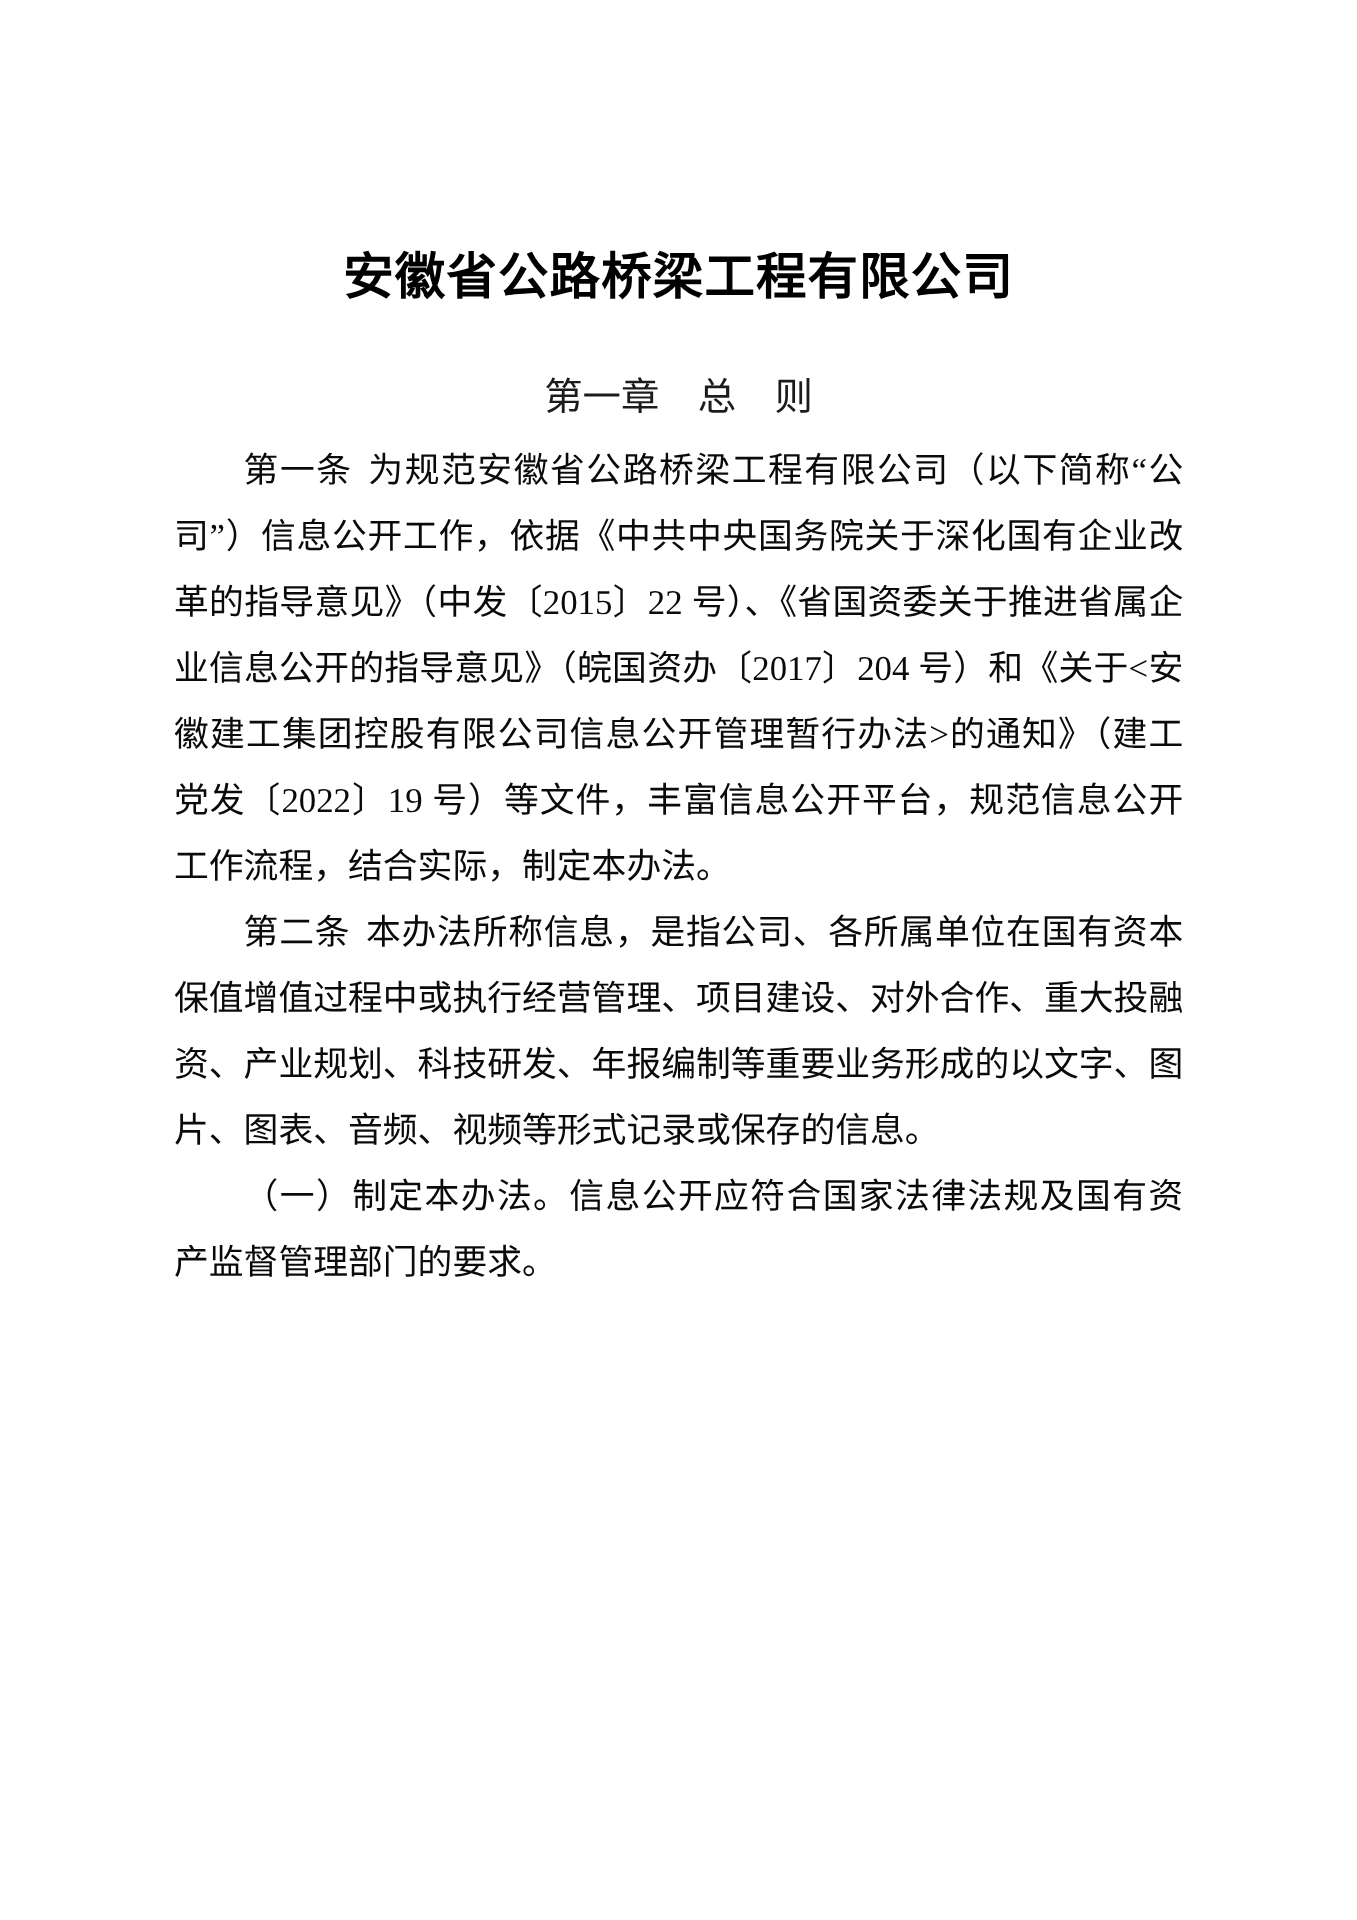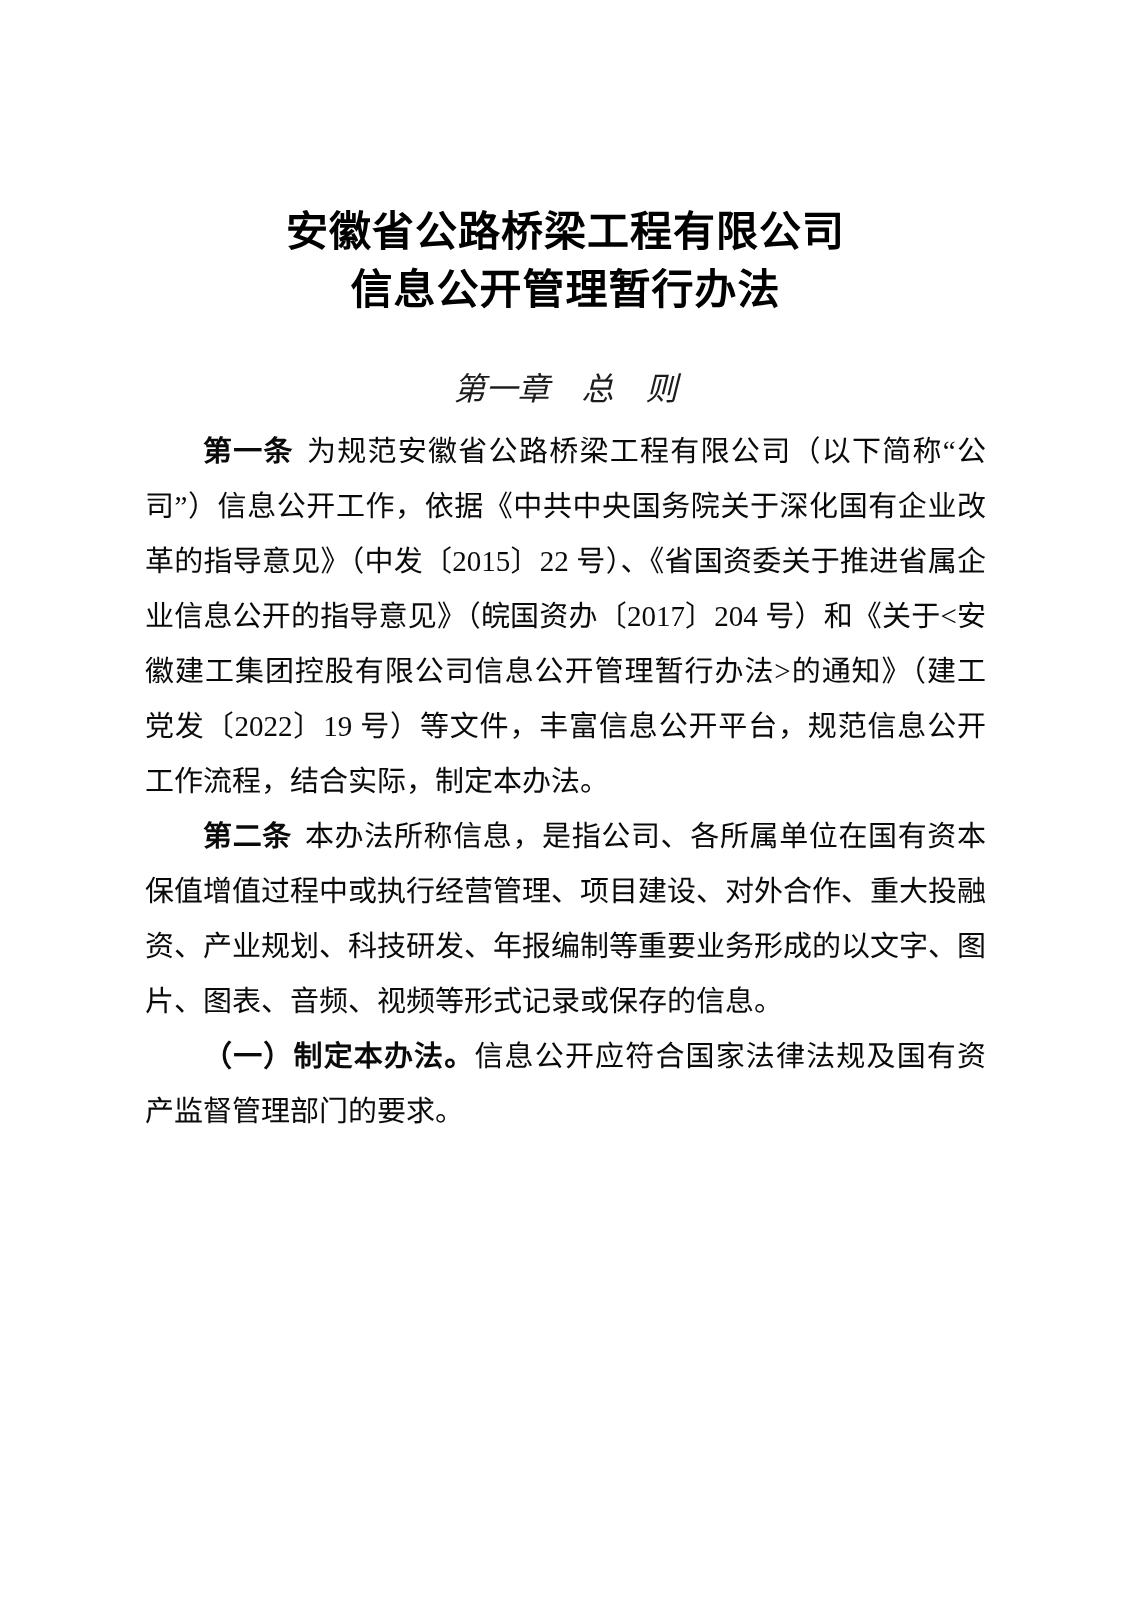--- a/index.html
+++ b/index.html
@@ -26,53 +26,51 @@
     letter-spacing: 1px;
   }
   .chapter-heading {
     margin-top: 48px;
     text-align: center;
     font-family: "Liberation Sans", "DejaVu Sans", sans-serif;
     font-weight: normal;
     font-size: 32px;
     line-height: 44px;
     color: #1c1c1c;
-    font-style: italic;
   }
   .chapter-heading .chapter-number {
     margin-right: 1em;
   }
   .doc-body {
     width: 841px;
     margin: 13px auto 0 auto;
   }
   .doc-body p {
     margin: 0;
     font-family: "Liberation Serif", "DejaVu Serif", serif;
     font-size: 29px;
     line-height: 55px;
     text-align: justify;
     text-indent: 2em;
     color: #0a0a0a;
   }
   .doc-body p .lead {
-    font-weight: bold;
+    font-weight: normal;
   }
   .doc-body p .lead.spaced {
     margin-right: 0.45em;
   }
 </style>
 </head>
 <body>
 
 <div class="page">
 
   <div class="doc-title">
     <div>安徽省公路桥梁工程有限公司</div>
-    <div>信息公开管理暂行办法</div>
   </div>
 
   <div class="chapter-heading">
     <span class="chapter-number">第一章</span><span>总　则</span>
   </div>
 
   <div class="doc-body">
 
     <p>
       <span class="lead spaced">第一条</span><span>为规范安徽省公路桥梁工程有限公司（以下简称“公司”）信息公开工作，依据《中共中央国务院关于深化国有企业改革的指导意见》（中发〔2015〕22 号）、《省国资委关于推进省属企业信息公开的指导意见》（皖国资办〔2017〕204 号）和《关于&lt;安徽建工集团控股有限公司信息公开管理暂行办法&gt;的通知》（建工党发〔2022〕19 号）等文件，丰富信息公开平台，规范信息公开工作流程，结合实际，制定本办法。</span>

